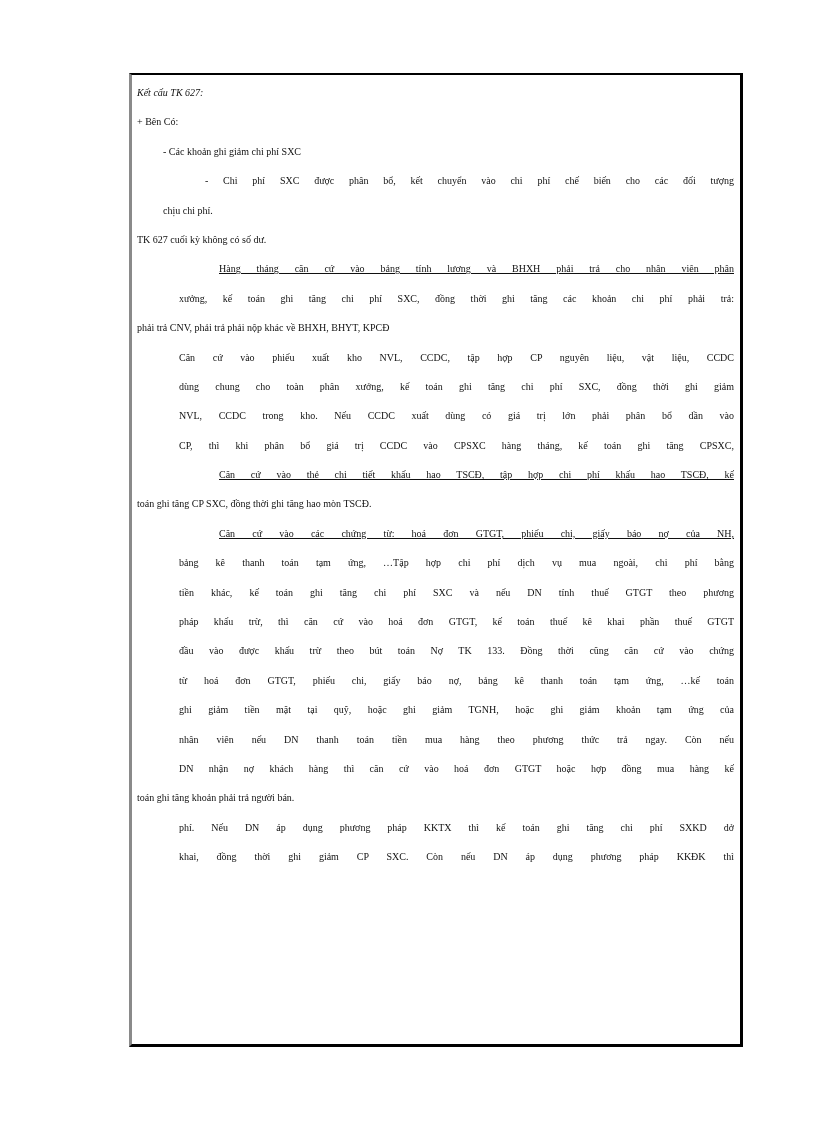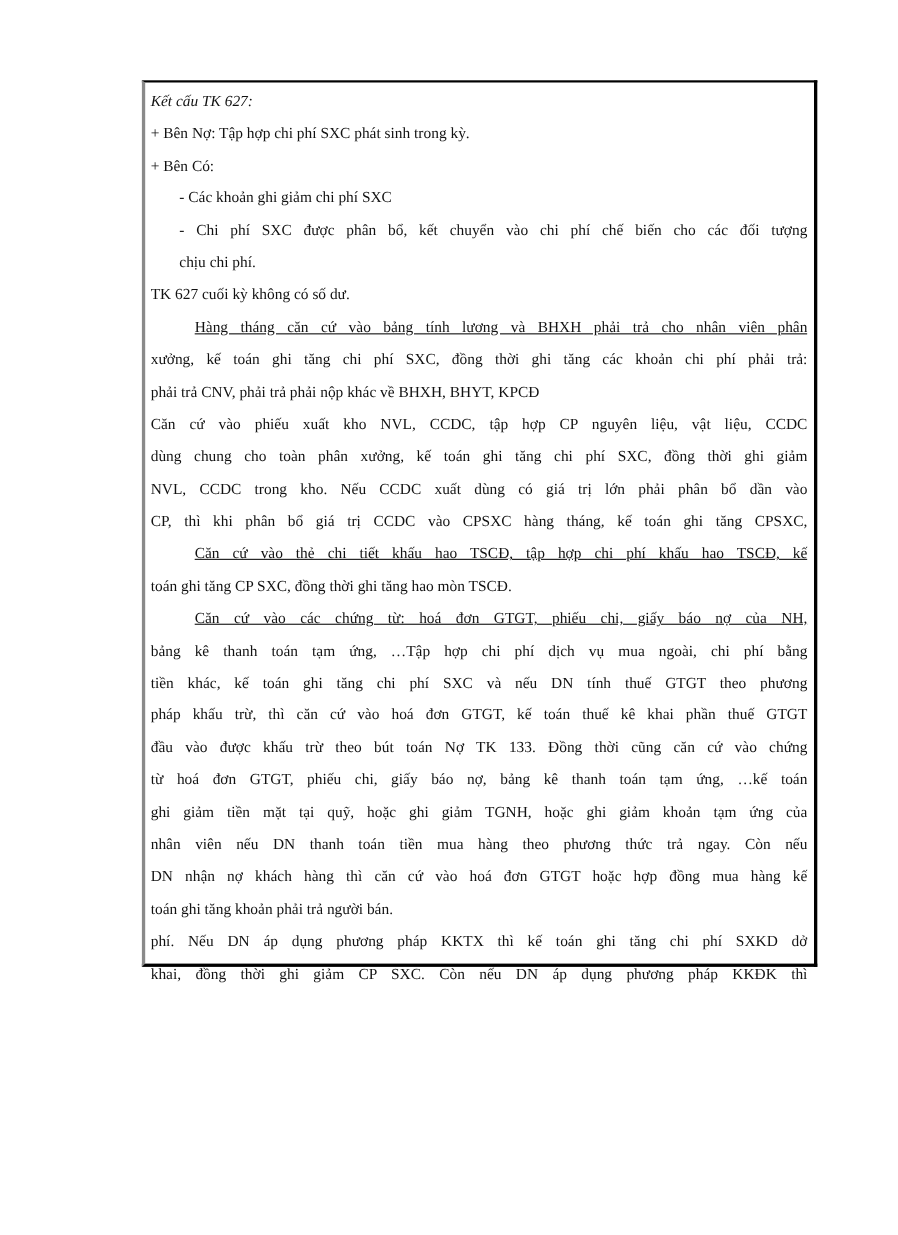--- a/index.html
+++ b/index.html
@@ -1,40 +1,39 @@
 <!DOCTYPE html>
 <html><head>
 <meta charset="utf-8">
 <style>
   html, body { margin:0; padding:0; background:#ffffff; }
   body { width:816px; height:1123px; position:relative; overflow:hidden; }
   .frame {
-    position:absolute; left:129px; top:73px; width:614px; height:806px;
+    position:absolute; left:129px; top:73px; width:614px; height:974px;
     border-top:2px solid #000;
     border-left:3px solid #8a8a8a;
     border-right:3px solid #000;
     border-bottom:3px solid #000;
     box-sizing:border-box;
     padding:3px 6px 0 5px;
     font-family:"Liberation Serif","DejaVu Serif",serif;
-    font-size:14px; color:#111;
+    font-size:10px; color:#111;
   }
   .ln { height:29.4px; line-height:29.4px; white-space:nowrap; }
-  .j { text-align:justify; text-align-last:justify; white-space:normal; overflow:hidden; }
+  .j { text-align:justify; text-align-last:justify; white-space:normal; overflow:hidden;margin-left:42px; }
   .it { font-style:italic; }
   .ind1 { padding-left:26px; }
   .ind2 { padding-left:40px;text-decoration:underline; }
 </style>
 </head>
 <body>
 
 <div class="frame">
   <div class="ln it">Kết cấu TK 627:</div>
   <div id="lines">
-      <div class="ln">+ Bên Nợ: Tập hợp chi phí SXC phát sinh trong kỳ.</div>
       <div class="ln">+ Bên Có:</div>
       <div class="ln ind1">- Các khoản ghi giảm chi phí SXC</div>
       <div class="ln j ind1">- Chi phí SXC được phân bổ, kết chuyển vào chi phí chế biến cho các đối tượng</div>
       <div class="ln ind1">chịu chi phí.</div>
       <div class="ln">TK 627 cuối kỳ không có số dư.</div>
       <div class="ln j ind2">Hàng tháng căn cứ vào bảng tính lương và BHXH phải trả cho nhân viên phân</div>
       <div class="ln j">xưởng, kế toán ghi tăng chi phí SXC, đồng thời ghi tăng các khoản chi phí phải trả:</div>
       <div class="ln">phải trả CNV, phải trả phải nộp khác về BHXH, BHYT, KPCĐ</div>
       <div class="ln j">Căn cứ vào phiếu xuất kho NVL, CCDC, tập hợp CP nguyên liệu, vật liệu, CCDC</div>
       <div class="ln j">dùng chung cho toàn phân xưởng, kế toán ghi tăng chi phí SXC, đồng thời ghi giảm</div>

